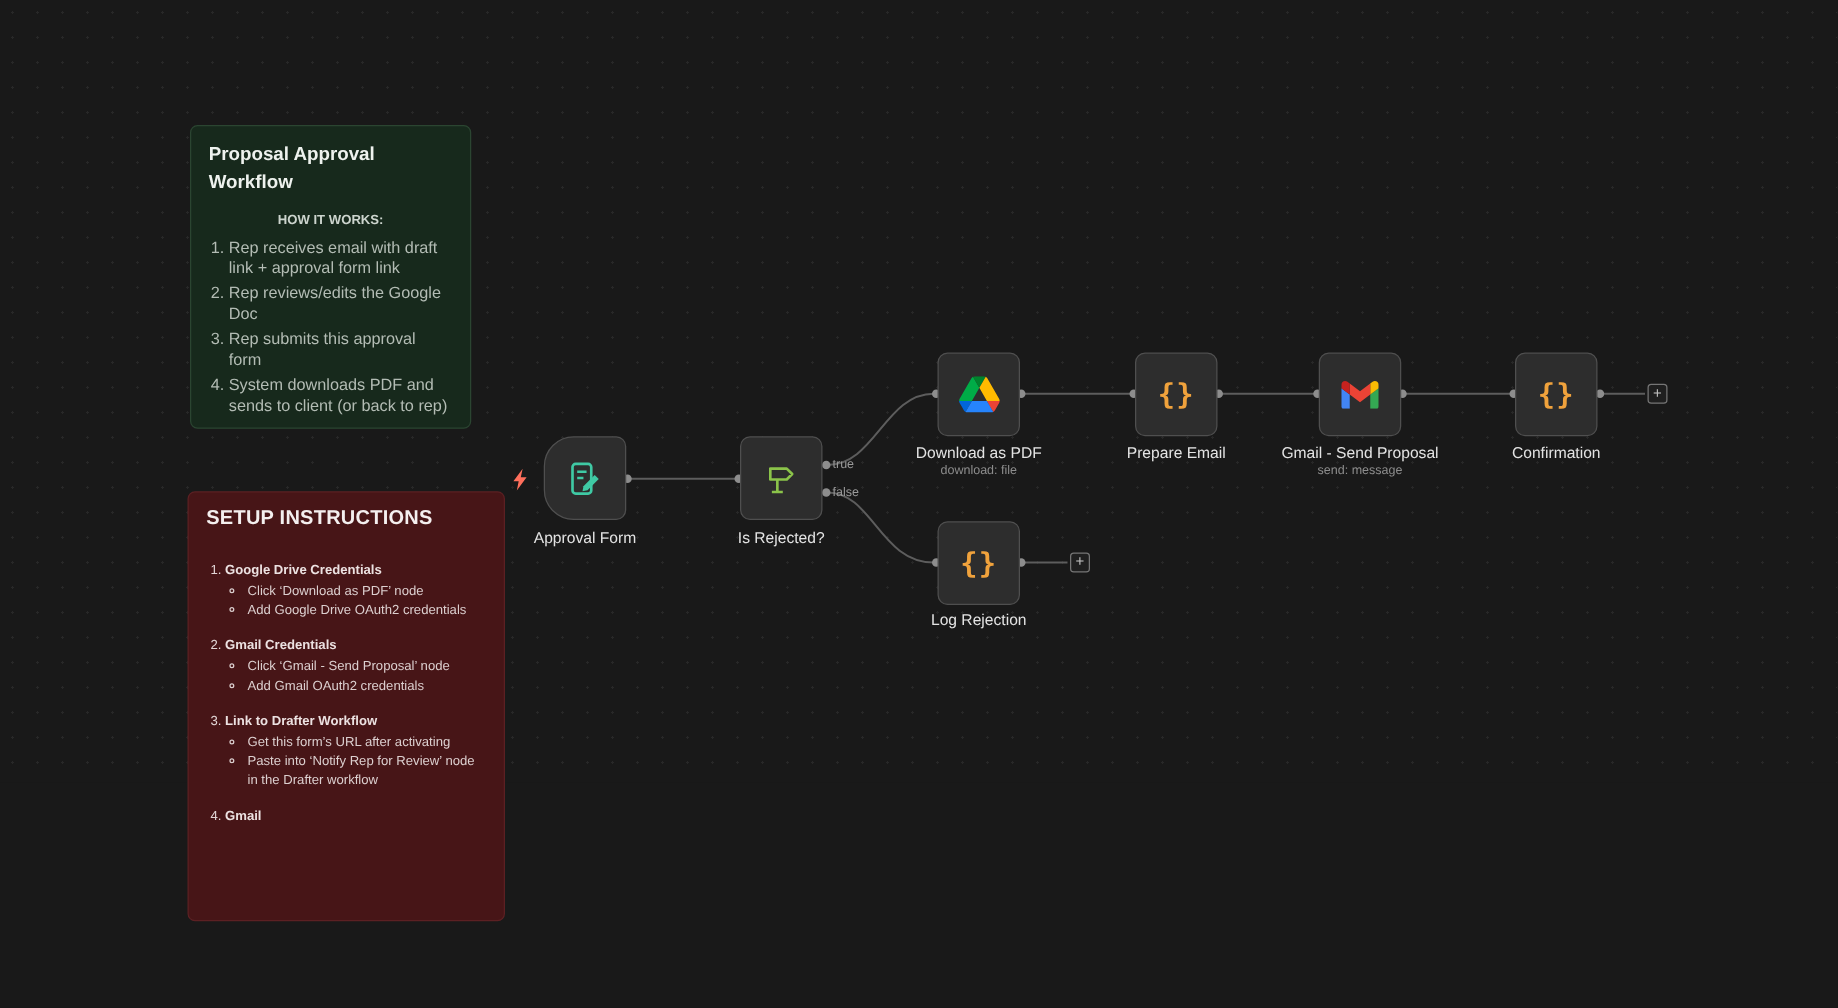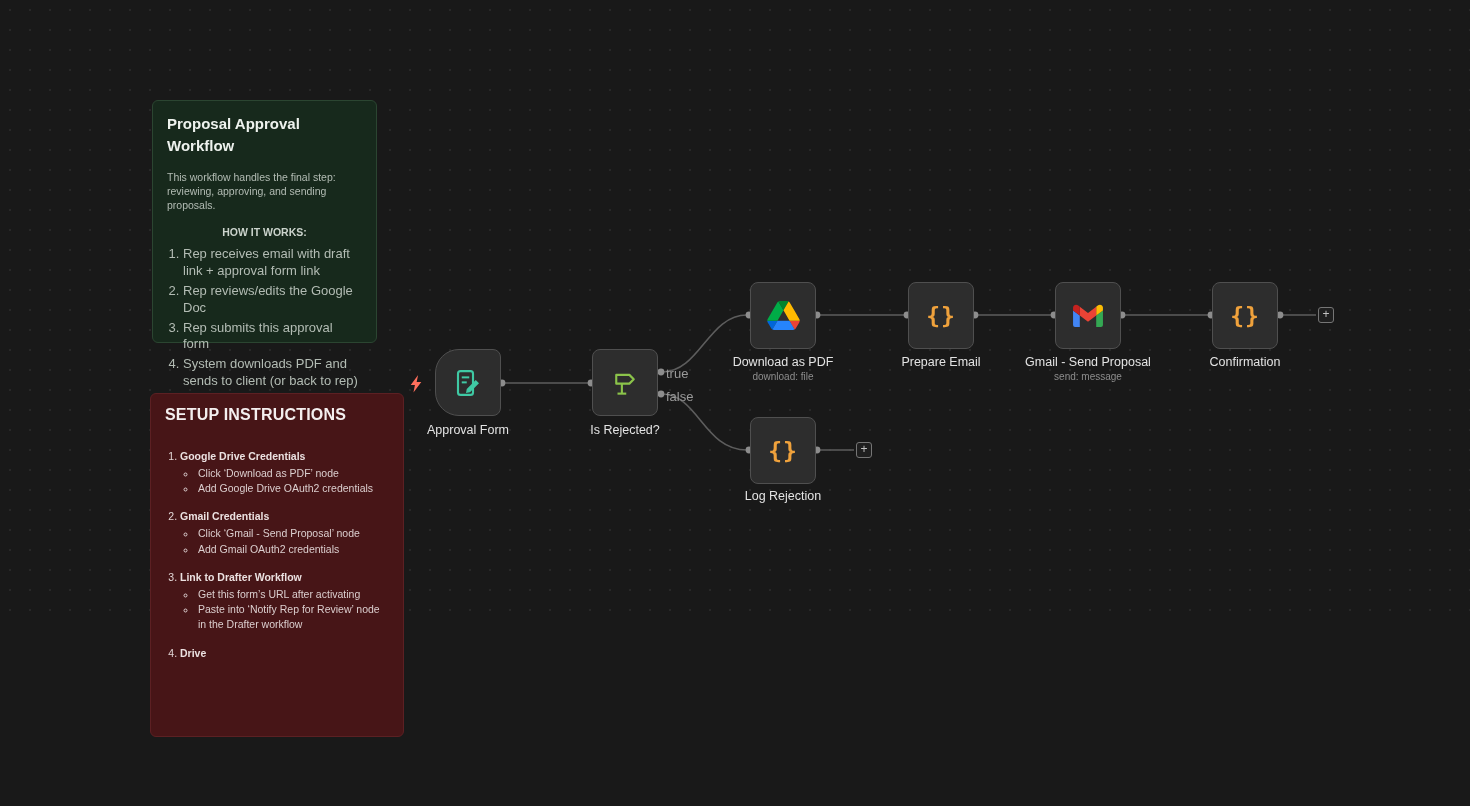--- a/index.html
+++ b/index.html
@@ -44,21 +44,21 @@
     font-size:23px; font-weight:bold; color:#f0a23c; letter-spacing:1px;
   }
   .node-label {
     position:absolute; width:180px; text-align:center;
     font-size:12.5px; color:#e3e3e3; pointer-events:none;
   }
   .node-sub {
     position:absolute; width:180px; text-align:center;
     font-size:10px; color:#8d8d8d; pointer-events:none;
   }
-  .edge-label { position:absolute; font-size:13px; color:#9a9a9a; pointer-events:none;text-align:center; }
+  .edge-label { position:absolute; font-size:10px; color:#9a9a9a; pointer-events:none;text-align:center; }
   .plus-btn {
     position:absolute; width:16px; height:16px;
     border:1.5px solid #767676; border-radius:3px; background:#1f1f1f;
     color:#c2c2c2; font-size:12px; line-height:13px; text-align:center; cursor:pointer;
   }
   .bolt { position:absolute; }
 </style>
 </head>
 <body>
 
@@ -88,21 +88,20 @@
       <circle cx="1122" cy="315" r="3.4"></circle>
       <circle cx="1211" cy="315" r="3.4"></circle>
       <circle cx="1280" cy="315" r="3.4"></circle>
       <circle cx="749" cy="450" r="3.4"></circle>
       <circle cx="817" cy="450" r="3.4"></circle>
     </g>
   </svg>
 
   <div class="note note-green">
     <div class="note-title">Proposal Approval Workflow</div>
-    <div class="note-body">This workflow handles the final step: reviewing, approving, and sending proposals.</div>
     <div class="note-heading">HOW IT WORKS:</div>
     <ol>
       <li>Rep receives email with draft link + approval form link</li>
       <li>Rep reviews/edits the Google Doc</li>
       <li>Rep submits this approval form</li>
       <li>System downloads PDF and sends to client (or back to rep)</li>
     </ol>
   </div>
 
   <div class="note note-red">
@@ -123,21 +122,21 @@
         </ul>
       </li>
       <li>
         <span class="sec-head">Link to Drafter Workflow</span>
         <ul class="sub">
           <li>Get this form’s URL after activating</li>
           <li>Paste into ‘Notify Rep for Review’ node in the Drafter workflow</li>
         </ul>
       </li>
       <li>
-        <span class="sec-head">Drive</span>
+        <span class="sec-head">Gmail</span>
       </li>
     </ol>
   </div>
 
   <svg class="bolt" style="left:408px;top:375px" width="16" height="18" viewBox="0 0 12 17">
     <path d="M8 0 L1 9.5 H5 L3.6 16.5 L11 6.5 H6.6 Z" fill="#ff6f5c"></path>
   </svg>
 
   <div class="node trigger" style="left:435px;top:349px">
     <svg width="30" height="30" viewBox="0 0 24 24">

